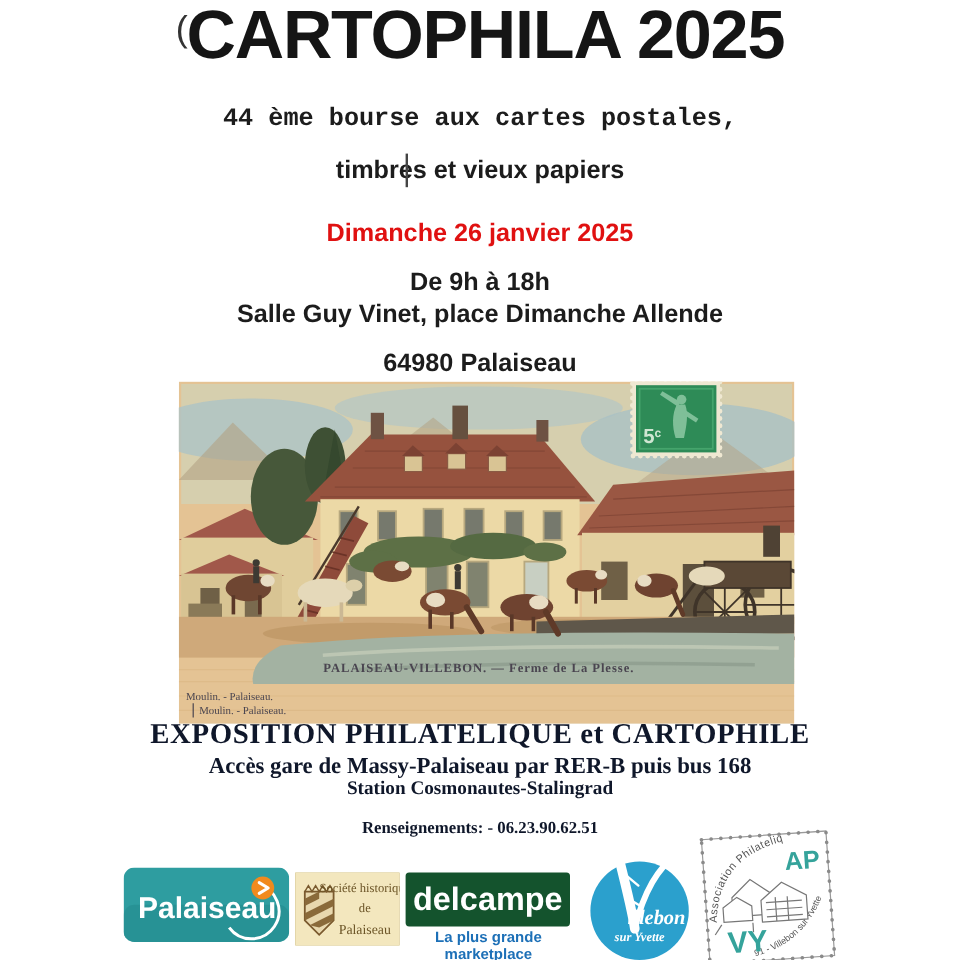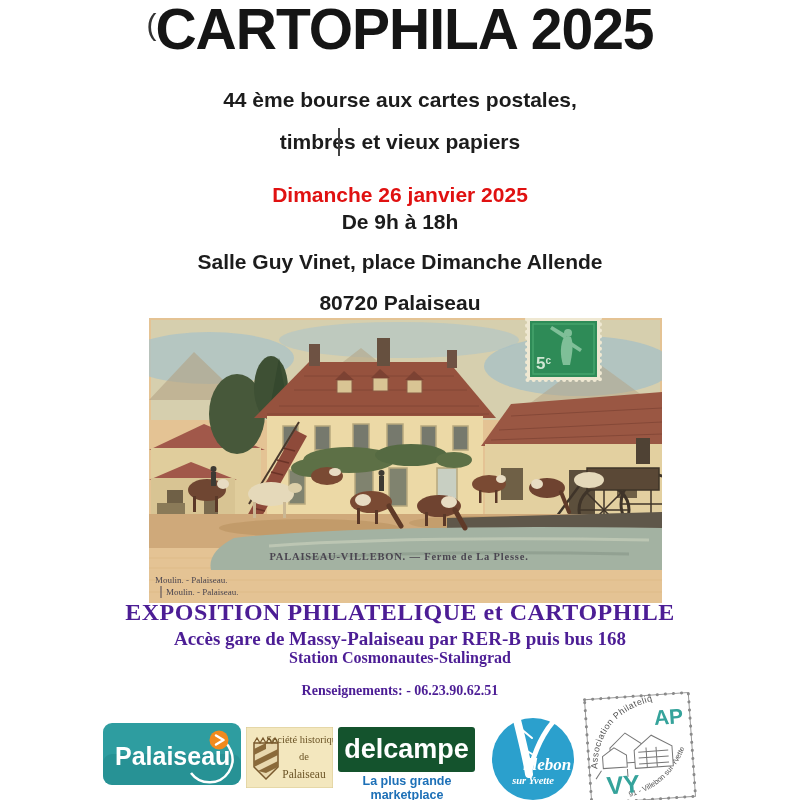--- a/index.html
+++ b/index.html
@@ -4,33 +4,33 @@
 <style>
   html,body{margin:0;padding:0;background:#fff;}
   .poster{
     position:relative;width:800px;height:800px;background:#ffffff;
     font-family:"Liberation Sans",sans-serif;overflow:hidden;color:#111;
   }
   .cline{position:absolute;left:0;width:100%;text-align:center;font-weight:bold;white-space:nowrap;}
   .title{top:-4px;font-size:57px;letter-spacing:-1px;color:#151515;}
   .stray{font-size:30px;vertical-align:14px;font-weight:400;color:#333;}
   .sub{font-size:21px;color:#1c1c1c;}
-  .l1{top:88px;}
+  .l1{top:88px;font-family:Liberation Mono, monospace;}
   .l2{top:130px;}
   .date{top:183px;}
-  .l4{top:210px;}
+  .l4{top:224px;}
   .l5{top:250px;}
   .l6{top:291px;}
   .cursor{position:absolute;left:calc(50% - 62px);top:-2px;width:1.5px;height:28px;background:#444;}
   .postcard{
     position:absolute;left:149px;top:318px;width:513px;height:285px;
     box-shadow:0 0 0 1px #d9c49a inset;
   }
   .serifline{position:absolute;left:0;width:100%;text-align:center;font-weight:bold;
-    font-family:"Liberation Serif",serif;white-space:nowrap;color:#4c1d95;}
+    font-family:"Liberation Serif",serif;white-space:nowrap;color:#0f172a;}
   .expo{top:599px;font-size:24px;letter-spacing:.5px;}
   .acc1{top:628px;font-size:19px;}
   .acc2{top:649px;font-size:16px;}
   .contact{top:683px;font-size:14px;}
   .logo{position:absolute;}
   .delc-box{width:137px;height:45px;border-radius:3px;display:flex;align-items:center;justify-content:center;}
   .delc-text{color:#fff;font-weight:bold;font-size:27px;letter-spacing:0;}
   .delc-tag{position:absolute;left:326px;top:774px;width:162px;text-align:center;
     font-weight:bold;font-size:12.5px;line-height:14px;color:#1d70b7;}
   svg text{font-family:"Liberation Sans",sans-serif;}
@@ -46,21 +46,21 @@
   <div class="cline sub l1">44 ème bourse aux cartes postales,</div>
 
   <div class="cline sub l2">
     <span>timbres et vieux papiers</span>
     <span class="cursor"></span>
   </div>
 
   <div class="cline sub date" style="color:#e01111">Dimanche 26 janvier 2025</div>
   <div class="cline sub l4">De 9h à 18h</div>
   <div class="cline sub l5">Salle Guy Vinet, place Dimanche Allende</div>
-  <div class="cline sub l6">80720 Palaiseau</div>
+  <div class="cline sub l6">64980 Palaiseau</div>
 
   <div class="postcard">
     <svg width="513" height="285" viewBox="0 0 513 285">
 
       <rect x="0" y="0" width="513" height="285" fill="#e4c394"></rect>
       <g stroke="#d8b37f" stroke-width="1" opacity="0.5">
         <line x1="0" y1="250" x2="513" y2="250"></line>
           <line x1="0" y1="262" x2="513" y2="262"></line>
         <line x1="0" y1="274" x2="513" y2="274"></line>
           <line x1="0" y1="240" x2="513" y2="240"></line>

